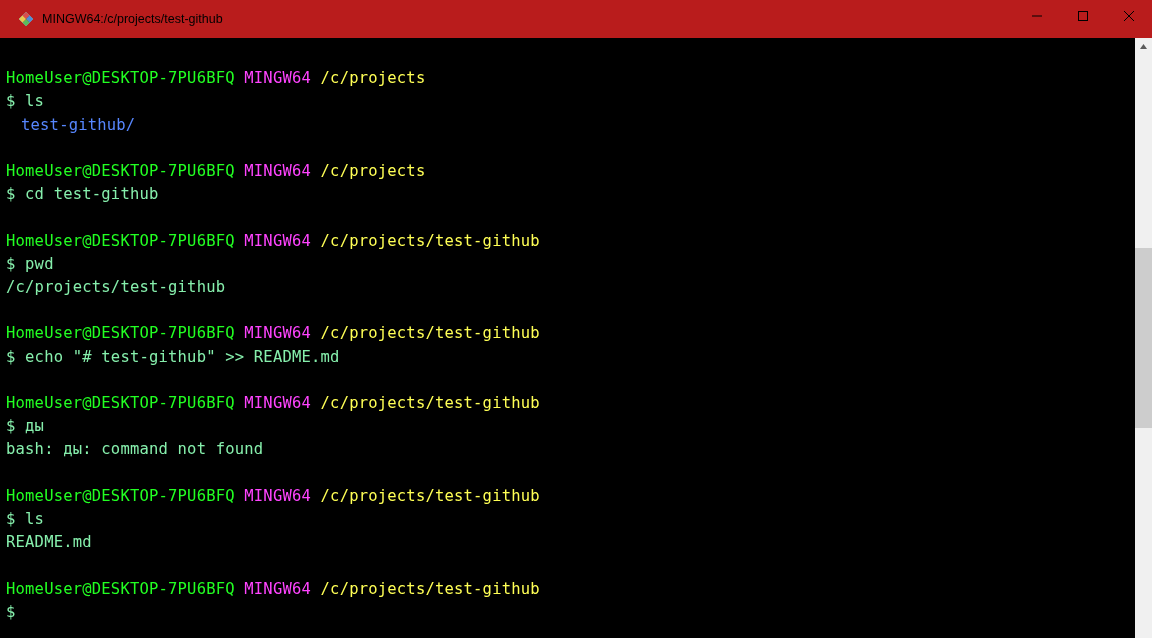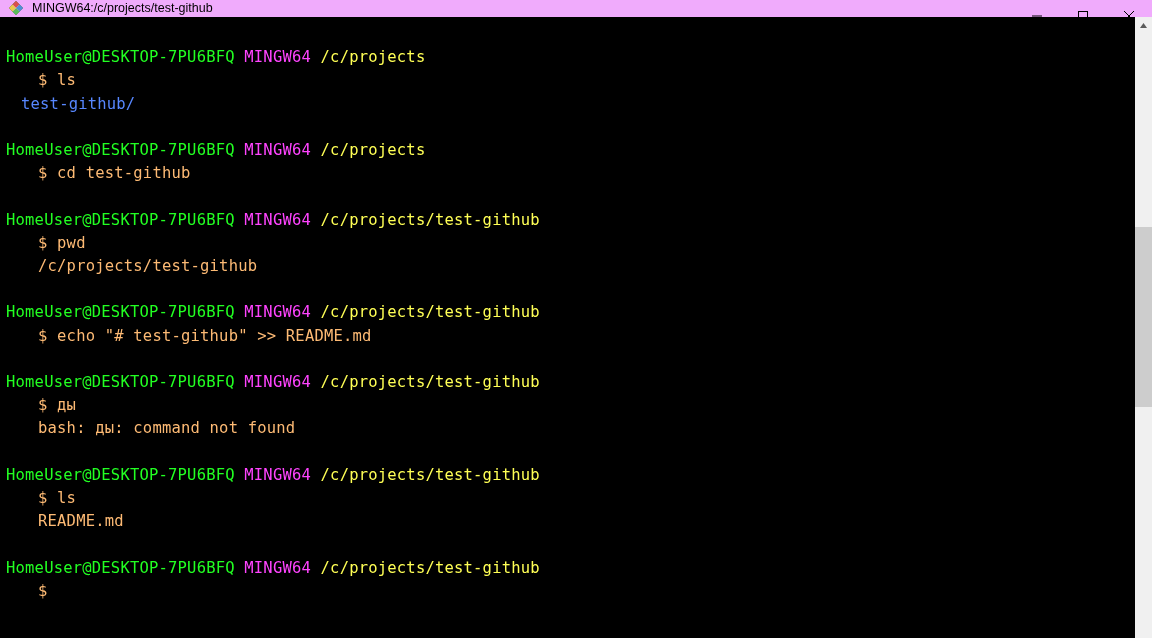--- a/index.html
+++ b/index.html
@@ -6,25 +6,25 @@
     body {
       font-family: -apple-system, "Segoe UI", Arial, sans-serif;
       background: #fff;
       width: 1152px;
       height: 638px;
       overflow: hidden;
       display: flex;
       flex-direction: column;
     }
     .titlebar {
-      height: 17px;
-      background: #f0abfc;
+      height: 38px;
+      background: #b91c1c;
       display: flex;
       align-items: center;
-      padding: 0 0 0 8px;
+      padding: 0 0 0 18px;
       border-bottom: 1px solid transparent;
     }
     .titlebar-icon {
       width: 16px;
       height: 16px;
       margin-right: 8px;
       display: inline-flex;
       align-items: center;
       justify-content: center;
     }
@@ -82,21 +82,21 @@
     .scroll-thumb {
       position: absolute;
       top: 210px;
       width: 17px;
       height: 180px;
       background: #cdcdcd;
     }
     .c-green  { color: #22ff22; }
     .c-mag    { color: #ff44ff; }
     .c-yellow { color: #ffff55; }
-    .c-white  { color: #fdba74; margin-left: 32px; }
+    .c-white  { color: #86efac; }
     .c-blue   { color: #5787ff; margin-left: 15px; }
     .blank { height: 23.2px; }
   </style>
 </head>
 <body>
 
 <div class="titlebar">
   <span class="titlebar-icon">
     <svg width="16" height="16" viewBox="0 0 16 16">
       <polygon points="8,1 15,8 8,15 1,8" fill="none" stroke="#888" stroke-width="1"></polygon>

